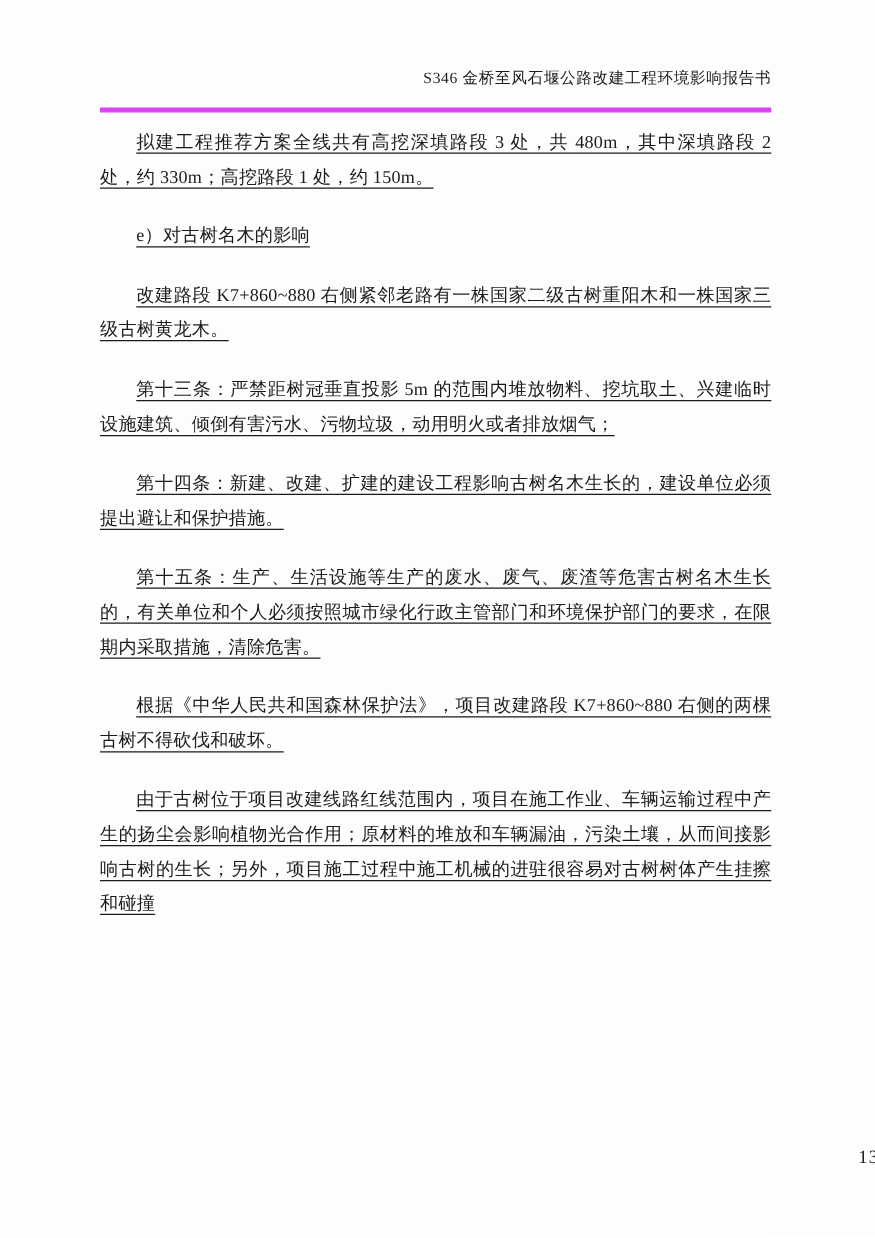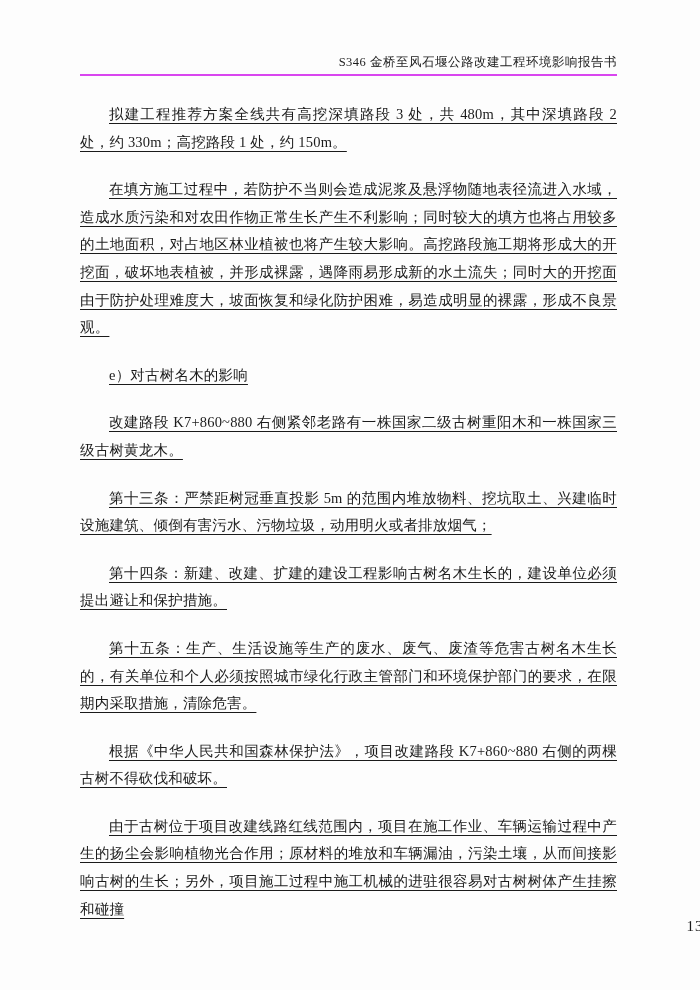--- a/index.html
+++ b/index.html
@@ -20,22 +20,22 @@
   }
   .header {
     position: absolute;
     top: 54px;
     left: 80px;
     right: 83px;
     text-align: right;
     font-size: 12.5px;
     line-height: 16px;
     letter-spacing: 0.5px;
-    border-bottom: 2px solid #d946ef;
-    padding-bottom: 4px;
+    border-bottom: 4px solid #d946ef;
+    padding-bottom: 16px;
   }
   .doc-body {
     position: absolute;
     top: 81px;
     left: 80px;
     right: 83px;
     font-size: 14.5px;
     line-height: 27.6px;
     text-align: justify;
     text-justify: inter-character;
@@ -66,21 +66,20 @@
 <body>
 
 <div class="page">
 
   <div class="header">
     <span>S346 金桥至风石堰公路改建工程环境影响报告书</span>
   </div>
 
   <div class="doc-body">
       <p class="u">拟建工程推荐方案全线共有高挖深填路段 3 处，共 480m，其中深填路段 2 处，约 330m；高挖路段 1 处，约 150m。</p>
-      <p class="u">在填方施工过程中，若防护不当则会造成泥浆及悬浮物随地表径流进入水域，造成水质污染和对农田作物正常生长产生不利影响；同时较大的填方也将占用较多的土地面积，对占地区林业植被也将产生较大影响。高挖路段施工期将形成大的开挖面，破坏地表植被，并形成裸露，遇降雨易形成新的水土流失；同时大的开挖面由于防护处理难度大，坡面恢复和绿化防护困难，易造成明显的裸露，形成不良景观。</p>
       <p class="u">e）对古树名木的影响</p>
       <p class="u">改建路段 K7+860~880 右侧紧邻老路有一株国家二级古树重阳木和一株国家三级古树黄龙木。</p>
       <p class="u">第十三条：严禁距树冠垂直投影 5m 的范围内堆放物料、挖坑取土、兴建临时设施建筑、倾倒有害污水、污物垃圾，动用明火或者排放烟气；</p>
       <p class="u">第十四条：新建、改建、扩建的建设工程影响古树名木生长的，建设单位必须提出避让和保护措施。</p>
       <p class="u">第十五条：生产、生活设施等生产的废水、废气、废渣等危害古树名木生长的，有关单位和个人必须按照城市绿化行政主管部门和环境保护部门的要求，在限期内采取措施，清除危害。</p>
       <p class="u">根据《中华人民共和国森林保护法》，项目改建路段 K7+860~880 右侧的两棵古树不得砍伐和破坏。</p>
       <p class="u">由于古树位于项目改建线路红线范围内，项目在施工作业、车辆运输过程中产生的扬尘会影响植物光合作用；原材料的堆放和车辆漏油，污染土壤，从而间接影响古树的生长；另外，项目施工过程中施工机械的进驻很容易对古树树体产生挂擦和碰撞</p>
     </div>
 
   <div class="footer">

